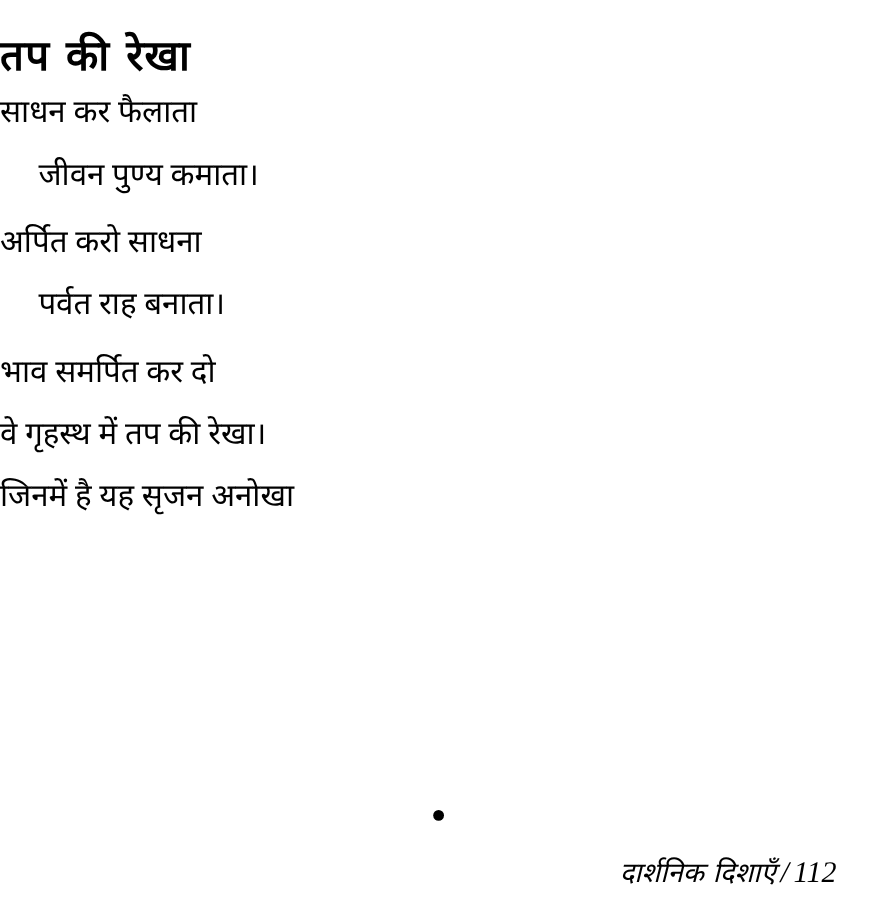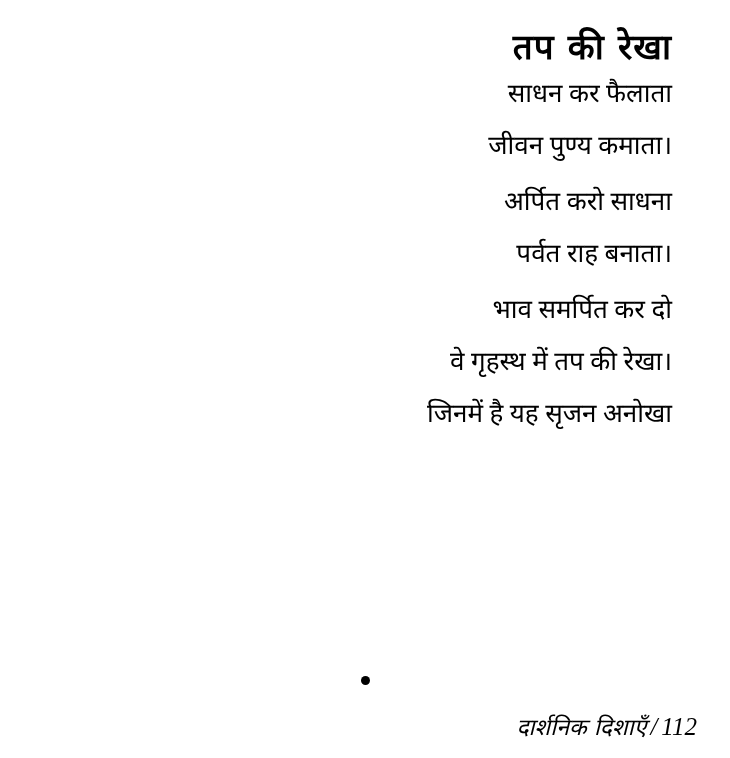--- a/index.html
+++ b/index.html
@@ -18,21 +18,21 @@
     position: relative;
     width: 730px;
     height: 758px;
     box-sizing: border-box;
   }
   .poem {
     position: absolute;
     left: 0;
     top: 0;
     width: 672px;
-    text-align: right;
+    text-align: left;
   }
   .poem-title {
     font-family: "DejaVu Sans", "Liberation Sans", sans-serif;
     font-size: 35px;
     font-weight: 700;
     letter-spacing: 1px;
     line-height: 1.0;
     margin-top: 30px;
     margin-bottom: 16px;
     color: #000;
@@ -43,20 +43,21 @@
     font-weight: 400;
     color: #000;
   }
   .poem-line {
     line-height: 1.0;
     margin: 0 0 26px 0;
     white-space: nowrap;
   }
   .poem-line.gap {
     margin-bottom: 30px;
+    padding-left: 32px;
   }
   .ornament {
     position: absolute;
     left: 0;
     top: 672px;
     width: 730px;
     text-align: center;
     line-height: 1;
   }
   .ornament-dot {

